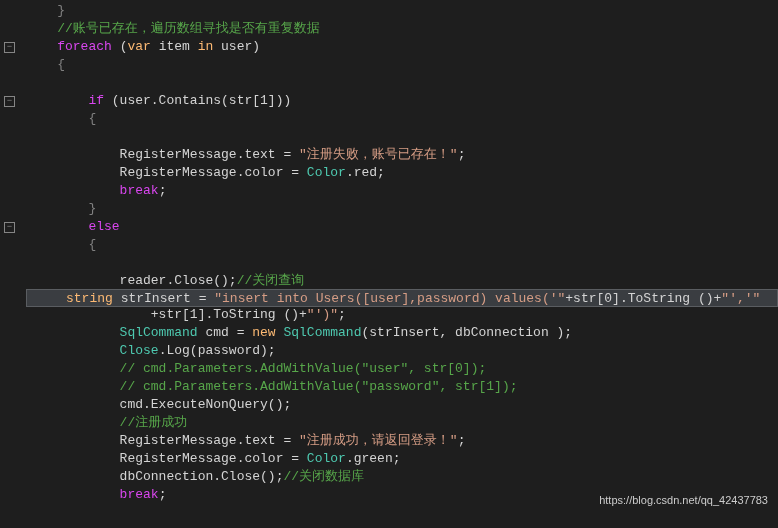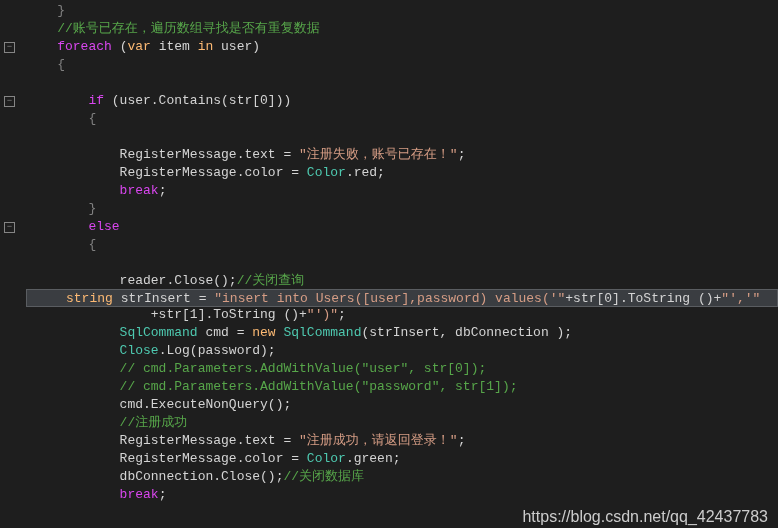--- a/index.html
+++ b/index.html
@@ -48,24 +48,24 @@
       position: relative;
     }
     .cm { color: #57a64a; }
     .kw { color: #fdba74; }
     .ctl { color: #d946ef; }
     .ty { color: #4ec9b0; }
     .str { color: #d69d85; }
     .op { color: #808080; }
     .watermark {
       position: absolute;
-      bottom: 2px;
+      bottom: 22px;
       right: 10px;
       color: #cccccc;
-      font-size: 16px;
+      font-size: 11px;
       font-family: Arial, sans-serif;
     }
   </style>
 </head>
 <body>
 
 <div class="editor">
   <div class="gutter">
     <div class="fold-spacer"></div>
     <div class="fold-spacer"></div>
@@ -80,21 +80,21 @@
     <div class="fold-spacer"></div>
     <div class="fold-spacer"></div>
     <div class="fold">−</div>
   </div>
   <div class="code">
     <div class="line"><span class="op">    }</span></div>
     <div class="line"><span class="cm">    //账号已存在，遍历数组寻找是否有重复数据</span></div>
     <div class="line"><span class="ctl">    foreach</span><span> (</span><span class="kw">var</span><span> item </span><span class="kw">in</span><span> user)</span></div>
     <div class="line"><span class="op">    {</span></div>
     <div class="line"></div>
-    <div class="line"><span class="ctl">        if</span><span> (user.Contains(str[0]))</span></div>
+    <div class="line"><span class="ctl">        if</span><span> (user.Contains(str[1]))</span></div>
     <div class="line"><span class="op">        {</span></div>
     <div class="line"></div>
     <div class="line"><span>            RegisterMessage.text = </span><span class="str">"注册失败，账号已存在！"</span><span>;</span></div>
     <div class="line"><span>            RegisterMessage.color = </span><span class="ty">Color</span><span>.red;</span></div>
     <div class="line"><span class="ctl">            break</span><span>;</span></div>
     <div class="line"><span class="op">        }</span></div>
     <div class="line"><span class="ctl">        else</span></div>
     <div class="line"><span class="op">        {</span></div>
     <div class="line"></div>
     <div class="line"><span>            reader.Close();</span><span class="cm">//关闭查询</span></div>

